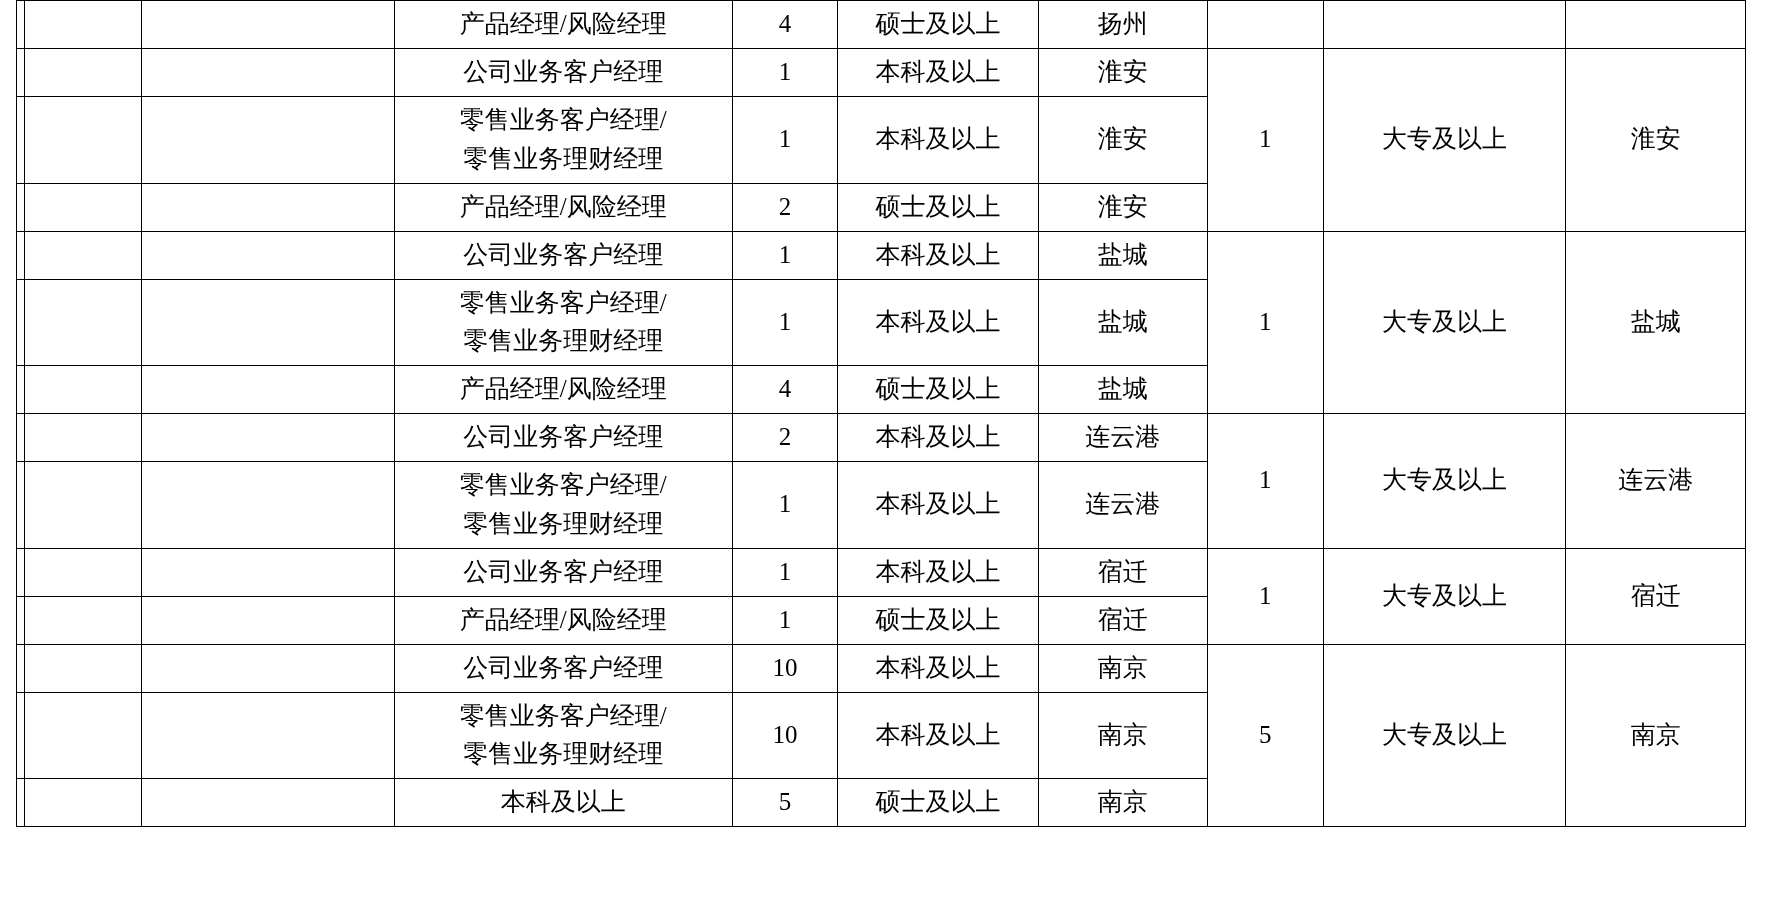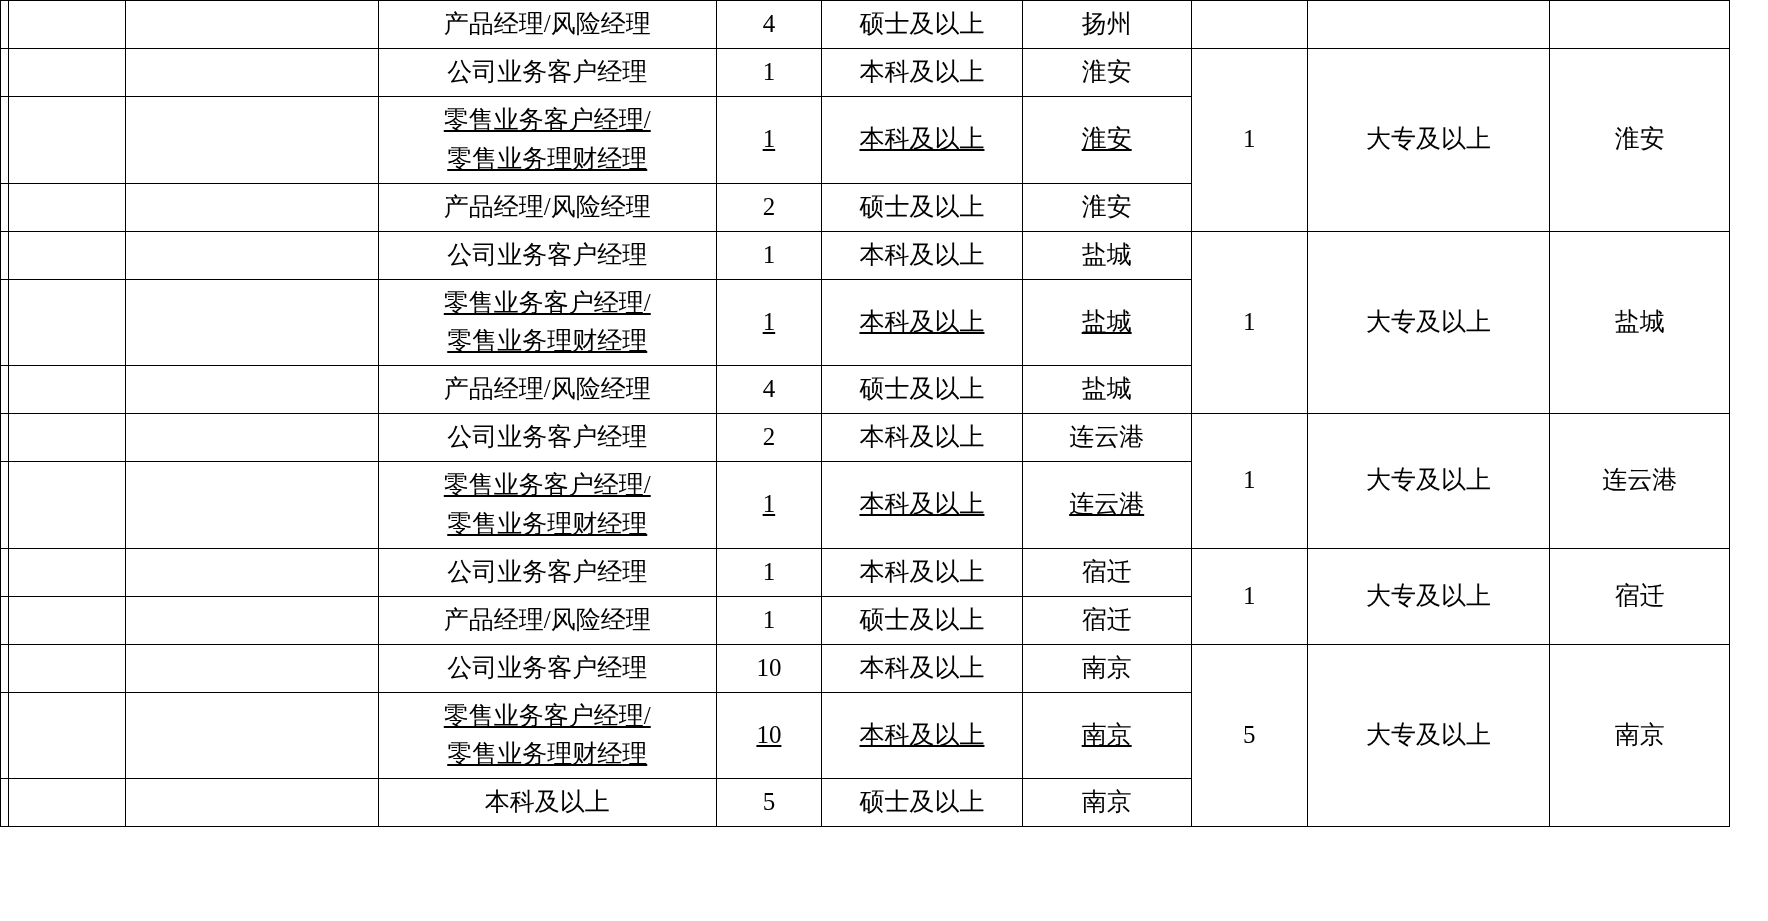--- a/index.html
+++ b/index.html
@@ -17,21 +17,21 @@
   .page {
     position: relative;
     width: 1768px;
     height: 921px;
     box-sizing: border-box;
   }
   table.rec-table {
     border-collapse: collapse;
     table-layout: fixed;
     position: absolute;
-    left: 0px;
+    left: 16px;
     top: 0px;
     width: 1730px;
   }
   table.rec-table td {
     border: 1px solid #000000;
     text-align: center;
     vertical-align: middle;
     font-size: 25px;
     line-height: 1.55;
     padding: 4px 2px;
@@ -65,21 +65,21 @@
   td.blank-third {
     border-left: 1px solid #000000;
     border-right: 1px solid #000000;
     border-top: none;
     border-bottom: none;
   }
   td.two-line {
     line-height: 1.5;
   }
   .row-h1 { height: 48px; }
-  .row-h2 { height: 78px; text-decoration: underline; }
+  .row-h2 { height: 78px; }
 </style>
 </head>
 <body>
 
 <div class="page">
   <table class="rec-table">
     <colgroup>
       <col class="c-left1">
       <col class="c-left2">
       <col class="c-left3">

